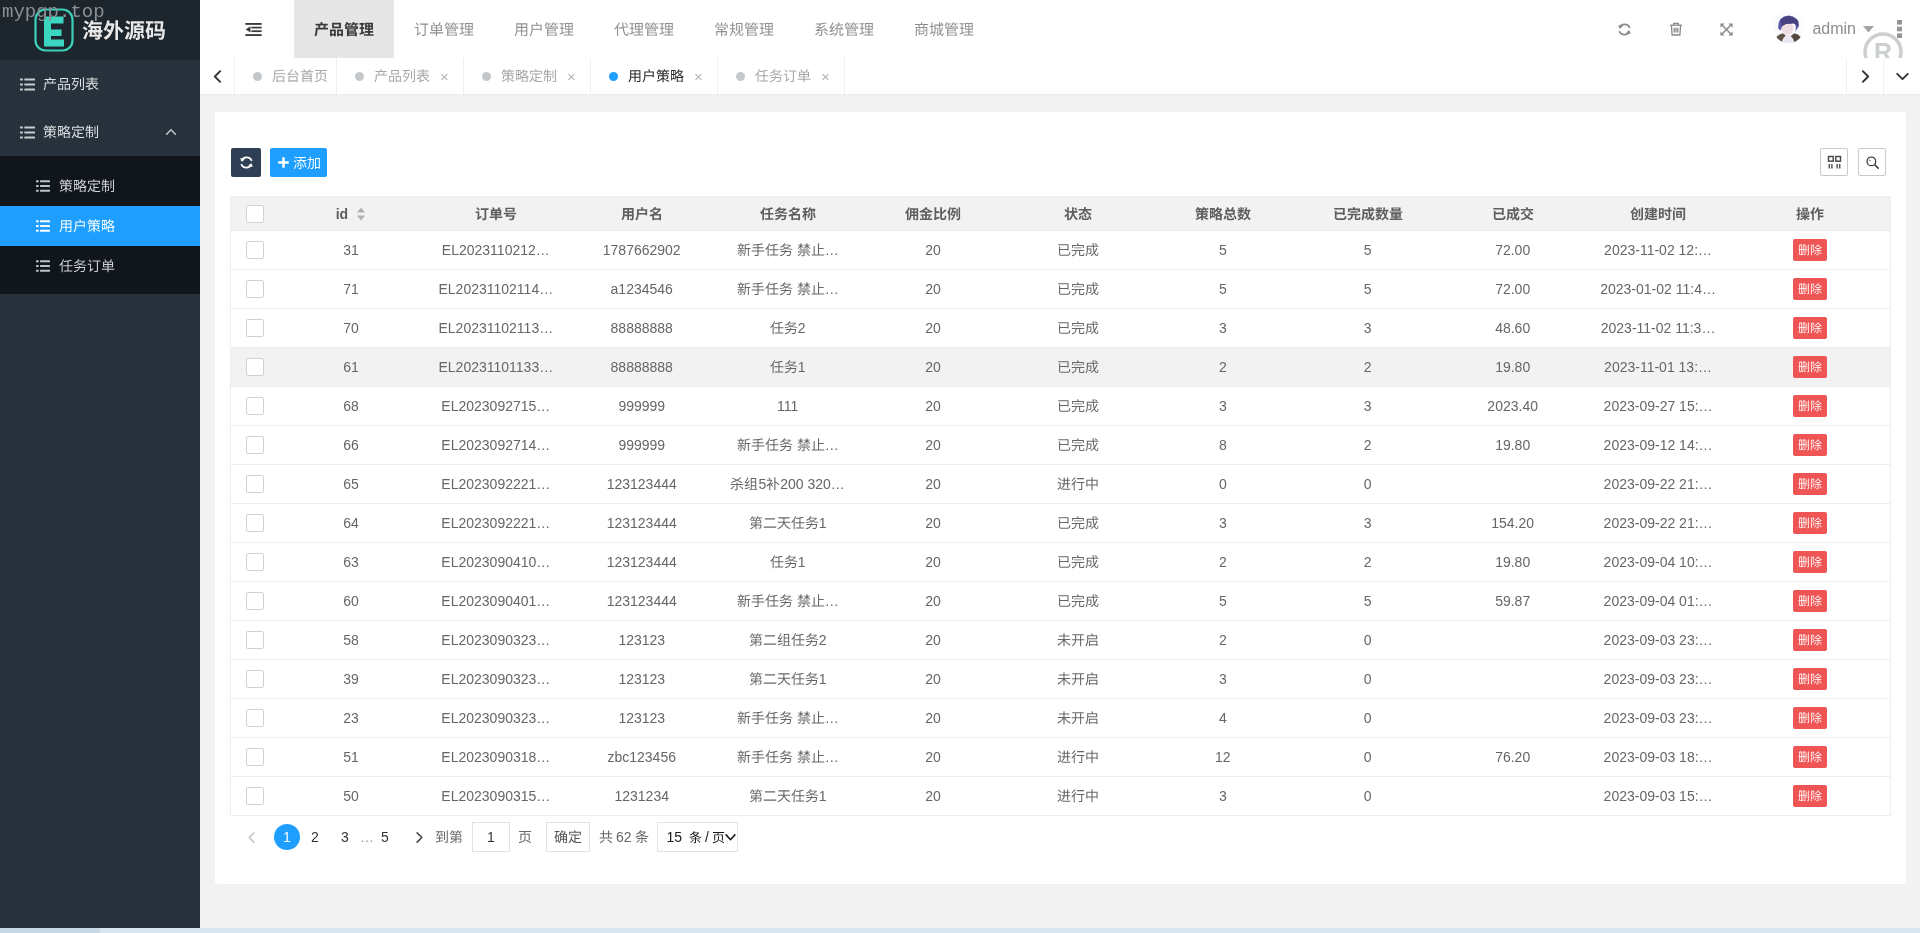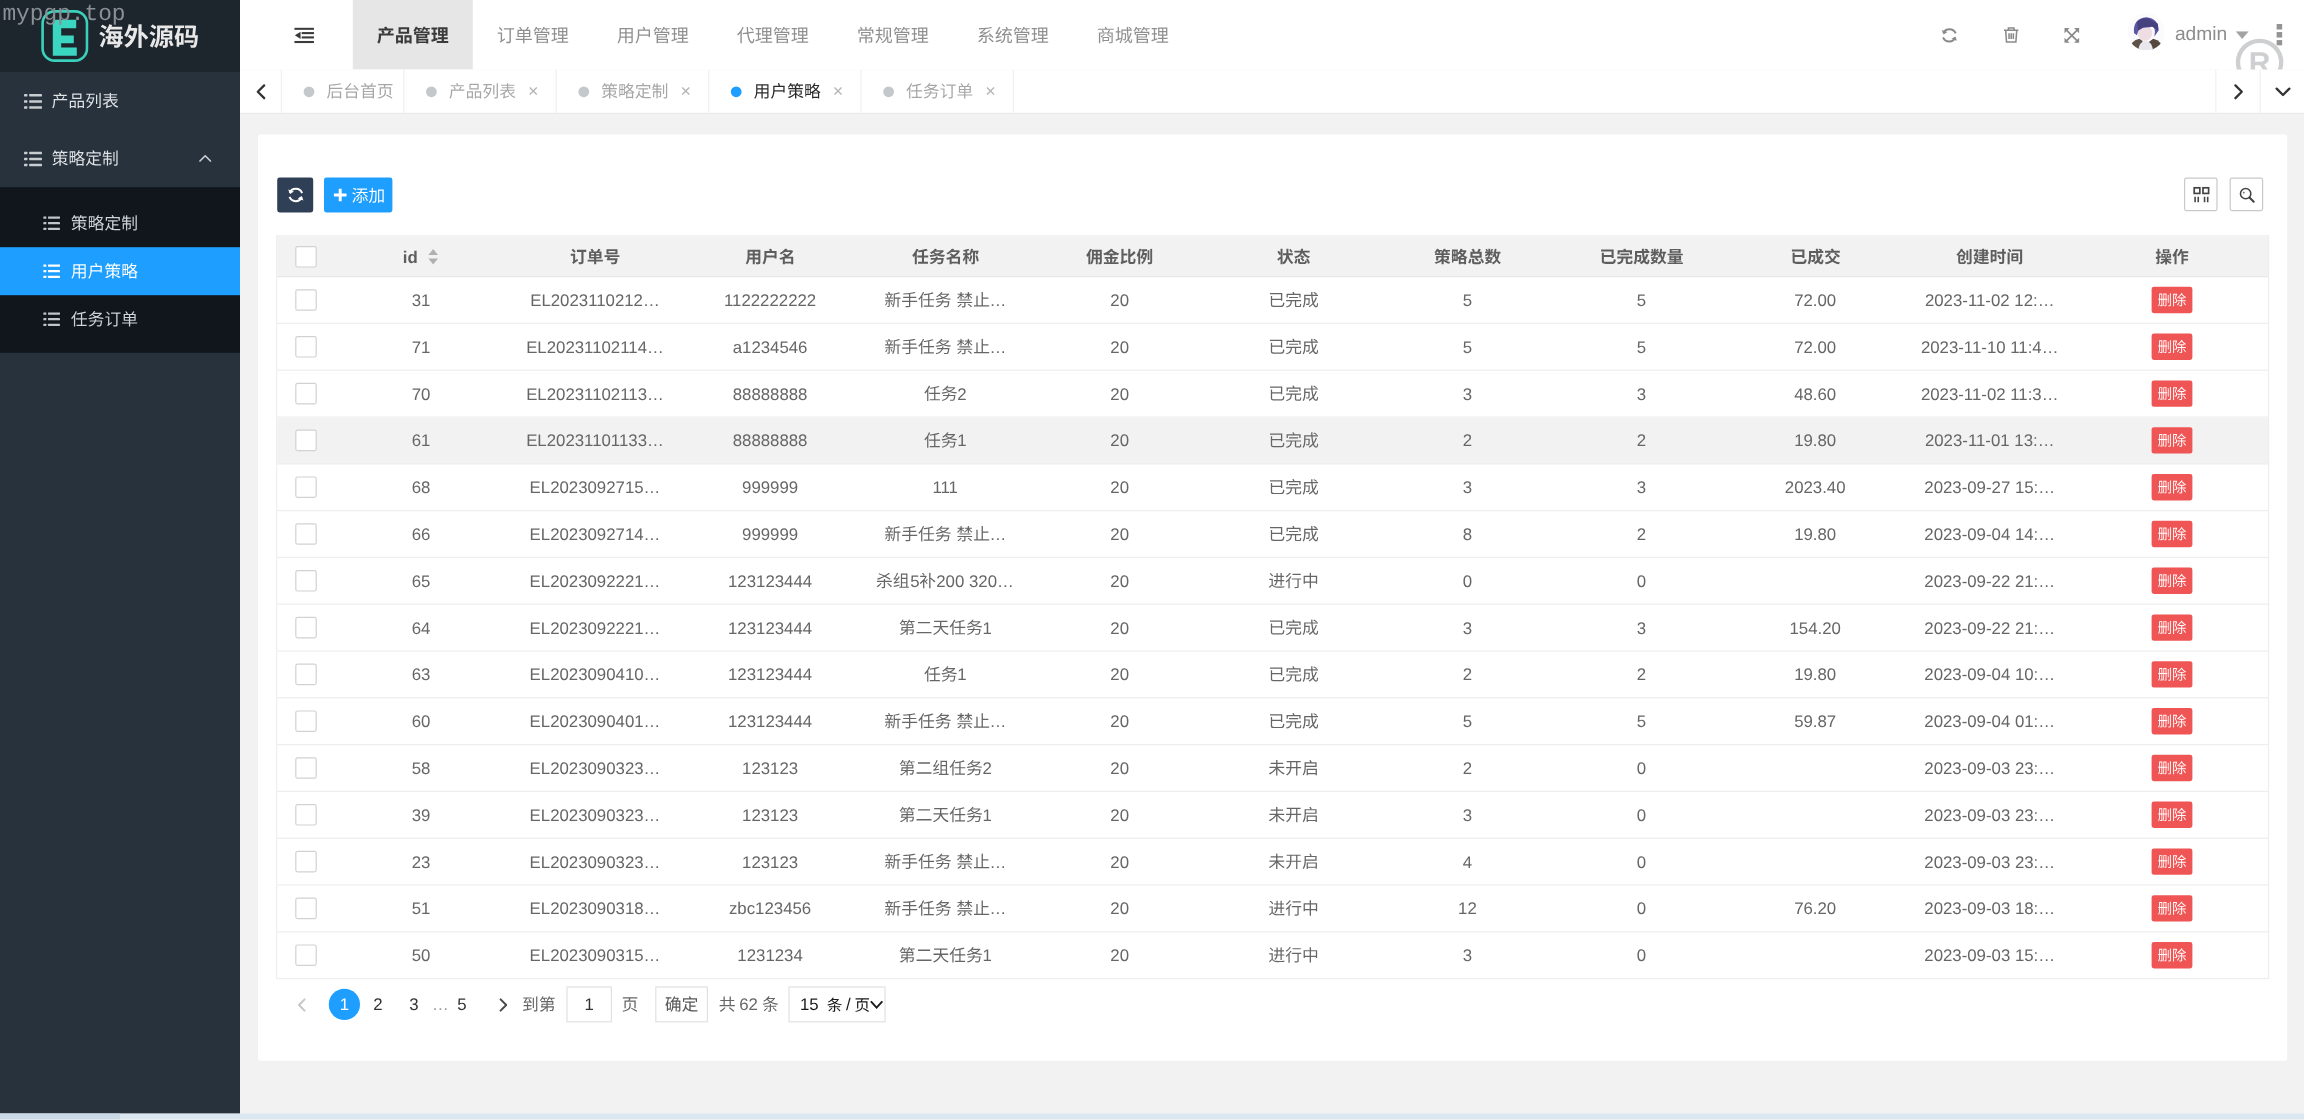--- a/index.html
+++ b/index.html
@@ -519,21 +519,21 @@
               <use href="#b4f5c" x="1000"></use>
             </svg>
           </div>
         </div>
         <div class="tr">
           <div class="c" style="width:48px">
             <span class="cb"></span>
           </div>
           <div class="c" style="width:144px">31</div>
           <div class="c" style="width:146px">EL2023110212…</div>
-          <div class="c" style="width:146px">1122222222</div>
+          <div class="c" style="width:146px">1787662902</div>
           <div class="c" style="width:146px">
             <svg class="z" style="width:56px;height:14px" viewBox="0 -860 4000 1000">
               <use href="#r65b0"></use>
               <use href="#r624b" x="1000"></use>
               <use href="#r4efb" x="2000"></use>
               <use href="#r52a1" x="3000"></use>
             </svg>
             <span class="sp"></span>
             <svg class="z" style="width:28px;height:14px" viewBox="0 -860 2000 1000">
               <use href="#r7981"></use>
@@ -587,21 +587,21 @@
           <div class="c" style="width:145px">
             <svg class="z" style="width:42px;height:14px" viewBox="0 -860 3000 1000">
               <use href="#r5df2"></use>
               <use href="#r5b8c" x="1000"></use>
               <use href="#r6210" x="2000"></use>
             </svg>
           </div>
           <div class="c" style="width:145px">5</div>
           <div class="c" style="width:145px">5</div>
           <div class="c" style="width:145px">72.00</div>
-          <div class="c" style="width:146px">2023-11-10 11:4…</div>
+          <div class="c" style="width:146px">2023-01-02 11:4…</div>
           <div class="c" style="width:159px">
             <span class="del">
               <svg class="z" style="width:24px;height:12px" viewBox="0 -860 2000 1000">
                 <use href="#r5220"></use>
                 <use href="#r9664" x="1000"></use>
               </svg>
             </span>
           </div>
         </div>
         <div class="tr">
@@ -730,21 +730,21 @@
           <div class="c" style="width:145px">
             <svg class="z" style="width:42px;height:14px" viewBox="0 -860 3000 1000">
               <use href="#r5df2"></use>
               <use href="#r5b8c" x="1000"></use>
               <use href="#r6210" x="2000"></use>
             </svg>
           </div>
           <div class="c" style="width:145px">8</div>
           <div class="c" style="width:145px">2</div>
           <div class="c" style="width:145px">19.80</div>
-          <div class="c" style="width:146px">2023-09-04 14:…</div>
+          <div class="c" style="width:146px">2023-09-12 14:…</div>
           <div class="c" style="width:159px">
             <span class="del">
               <svg class="z" style="width:24px;height:12px" viewBox="0 -860 2000 1000">
                 <use href="#r5220"></use>
                 <use href="#r9664" x="1000"></use>
               </svg>
             </span>
           </div>
         </div>
         <div class="tr">

